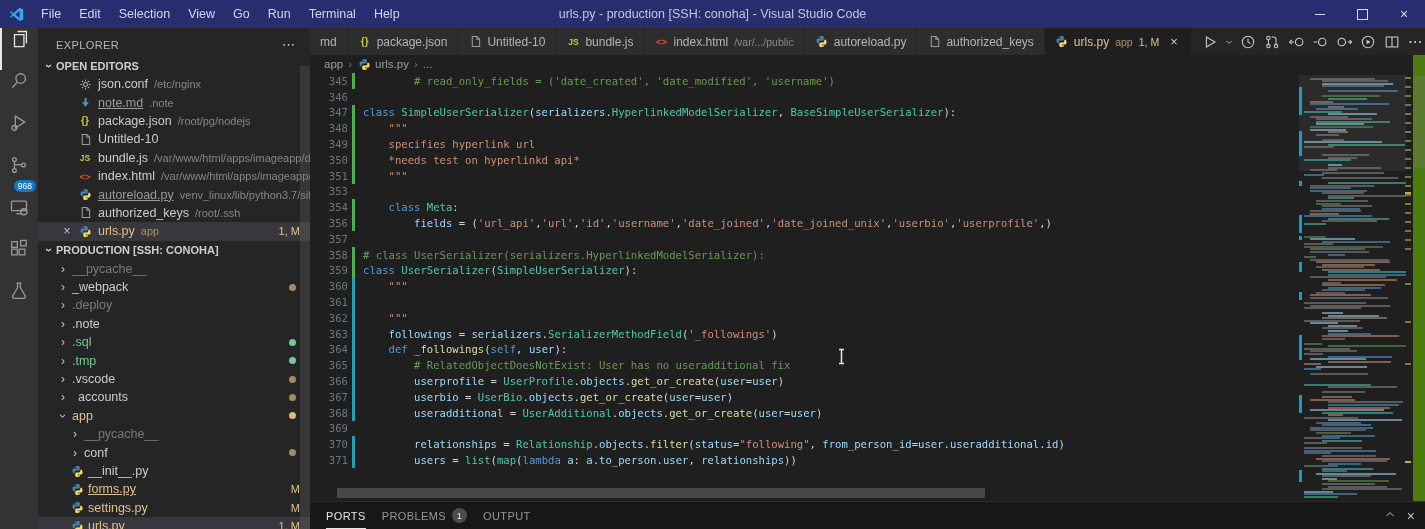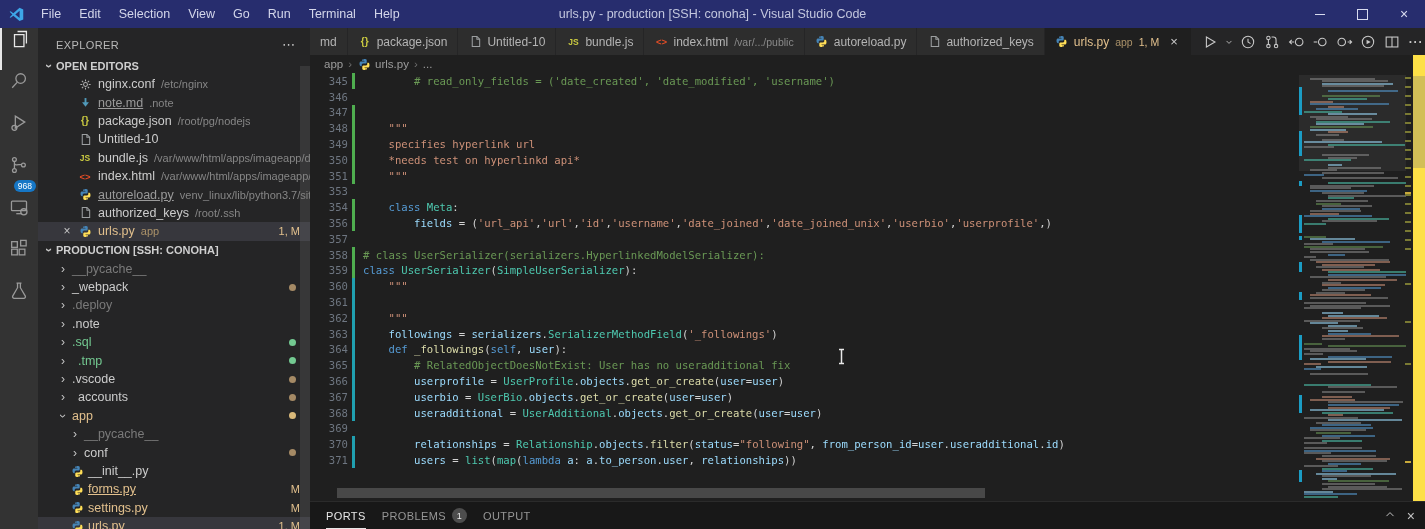--- a/index.html
+++ b/index.html
@@ -1,16 +1,16 @@
 <!DOCTYPE html>
 <html><head>
 <meta charset="utf-8">
 <style>
   html,body{margin:0;padding:0;background:#111;}
-  #app{position:relative;width:1425px;height:529px;overflow:hidden;background:#fde047;
+  #app{position:relative;width:1425px;height:529px;overflow:hidden;background:#4d7c0f;
        font-family:"Liberation Sans","DejaVu Sans",sans-serif;-webkit-font-smoothing:antialiased;}
   
   #titlebar{position:absolute;left:0;top:0;right:0;height:28px;background:#272d6e;display:flex;align-items:center;color:#ccd0e8;}
   #vscode-logo{margin:0 8px 0 9px;display:flex;align-items:center;}
   .menu-item{padding:0 9px;font-size:12.5px;color:#d3d6ea;line-height:28px;cursor:default;}
   #win-title{position:absolute;left:50%;transform:translateX(-50%);font-size:12.5px;color:#c3c7de;white-space:nowrap;}
   #win-controls{position:absolute;right:0;top:0;height:28px;display:flex;}
   .win-btn{width:42px;height:28px;display:flex;align-items:center;justify-content:center;color:#d8dbef;}
   .glyph-min{width:10px;height:1px;background:#d8dbef;}
   .glyph-max{width:9px;height:9px;border:1px solid #d8dbef;}
@@ -205,21 +205,21 @@
           <span class="oe-icon">
             <span class="ficon">
               <svg viewBox="0 0 14 14">
                 <g stroke="#b0b0b0" fill="none" stroke-width="1.1">
                   <circle cx="7" cy="7" r="2.1"></circle>
                   <path d="M7 1.5v2M7 10.5v2M1.5 7h2M10.5 7h2M3.1 3.1l1.4 1.4M9.5 9.5l1.4 1.4M10.9 3.1L9.5 4.5M4.5 9.5l-1.4 1.4"></path>
                 </g>
               </svg>
             </span>
           </span>
-          <span class="oe-label"><span class="row-name">nginx.conf</span><span class="row-desc">/etc/nginx</span></span>
+          <span class="oe-label"><span class="row-name">json.conf</span><span class="row-desc">/etc/nginx</span></span>
         </div>
         <div class="oe-row">
           <span class="oe-icon">
             <span class="ficon">
               <svg viewBox="0 0 14 14">
                 <path d="M7 2.2v5.6" stroke="#519aba" stroke-width="2" fill="none"></path>
                 <path d="M3.3 6.8h7.4L7 11.6z" fill="#519aba"></path>
               </svg>
             </span>
           </span>
@@ -316,21 +316,21 @@
           <span class="twisty collapsed" style="margin-left: 18px;">›</span>
           <span class="row-name" style="margin-left: 2px;">.note</span>
         </div>
         <div class="tree-row">
           <span class="twisty collapsed" style="margin-left: 18px;">›</span>
           <span class="row-name green" style="margin-left: 2px;">.sql</span>
           <span class="dot green"></span>
         </div>
         <div class="tree-row">
           <span class="twisty collapsed" style="margin-left: 18px;">›</span>
-          <span class="row-name green" style="margin-left: 8px;">.tmp</span>
+          <span class="row-name green" style="margin-left: 2px;">.tmp</span>
           <span class="dot green"></span>
         </div>
         <div class="tree-row">
           <span class="twisty collapsed" style="margin-left: 18px;">›</span>
           <span class="row-name" style="margin-left: 2px;">.vscode</span>
           <span class="dot tan"></span>
         </div>
         <div class="tree-row">
           <span class="twisty collapsed" style="margin-left: 18px;">›</span>
           <span class="row-name" style="margin-left: 8px;">accounts</span>
@@ -547,20 +547,21 @@
         <span class="ctext"><span class="tk-com">        # read_only_fields = ('date_created', 'date_modified', 'username')</span></span>
       </div>
       <div class="code-row">
         <span class="gnum">346</span>
         <span class="gbar"></span>
         <span class="ctext"></span>
       </div>
       <div class="code-row">
         <span class="gnum">347</span>
         <span class="gbar g"></span>
+        <span class="ctext"><span class="tk-kw">class </span><span class="tk-cls">SimpleUserSerializer</span><span class="tk-pun">(</span><span class="tk-var">serializers</span><span class="tk-pun">.</span><span class="tk-cls">HyperlinkedModelSerializer</span><span class="tk-pun">, </span><span class="tk-cls">BaseSimpleUserSerializer</span><span class="tk-pun">):</span></span>
       </div>
       <div class="code-row">
         <span class="gnum">348</span>
         <span class="gbar g"></span>
         <span class="ctext"><span class="tk-str">    """</span></span>
       </div>
       <div class="code-row">
         <span class="gnum">349</span>
         <span class="gbar g"></span>
         <span class="ctext"><span class="tk-str">    specifies hyperlink url</span></span>

